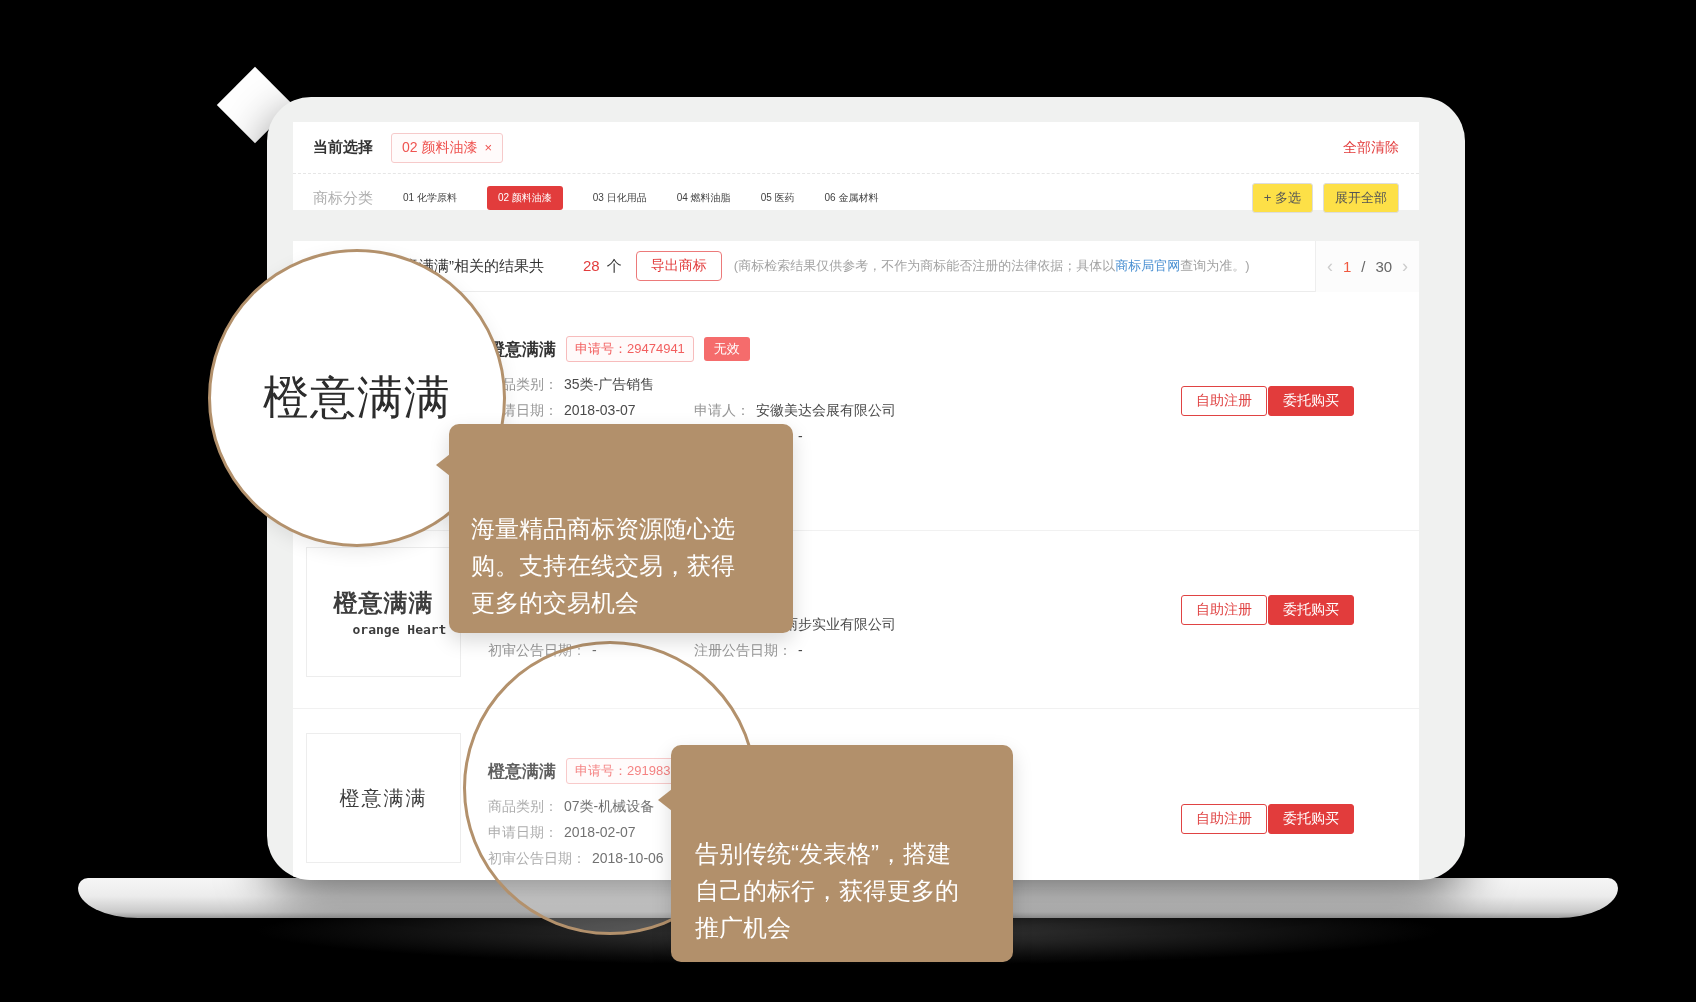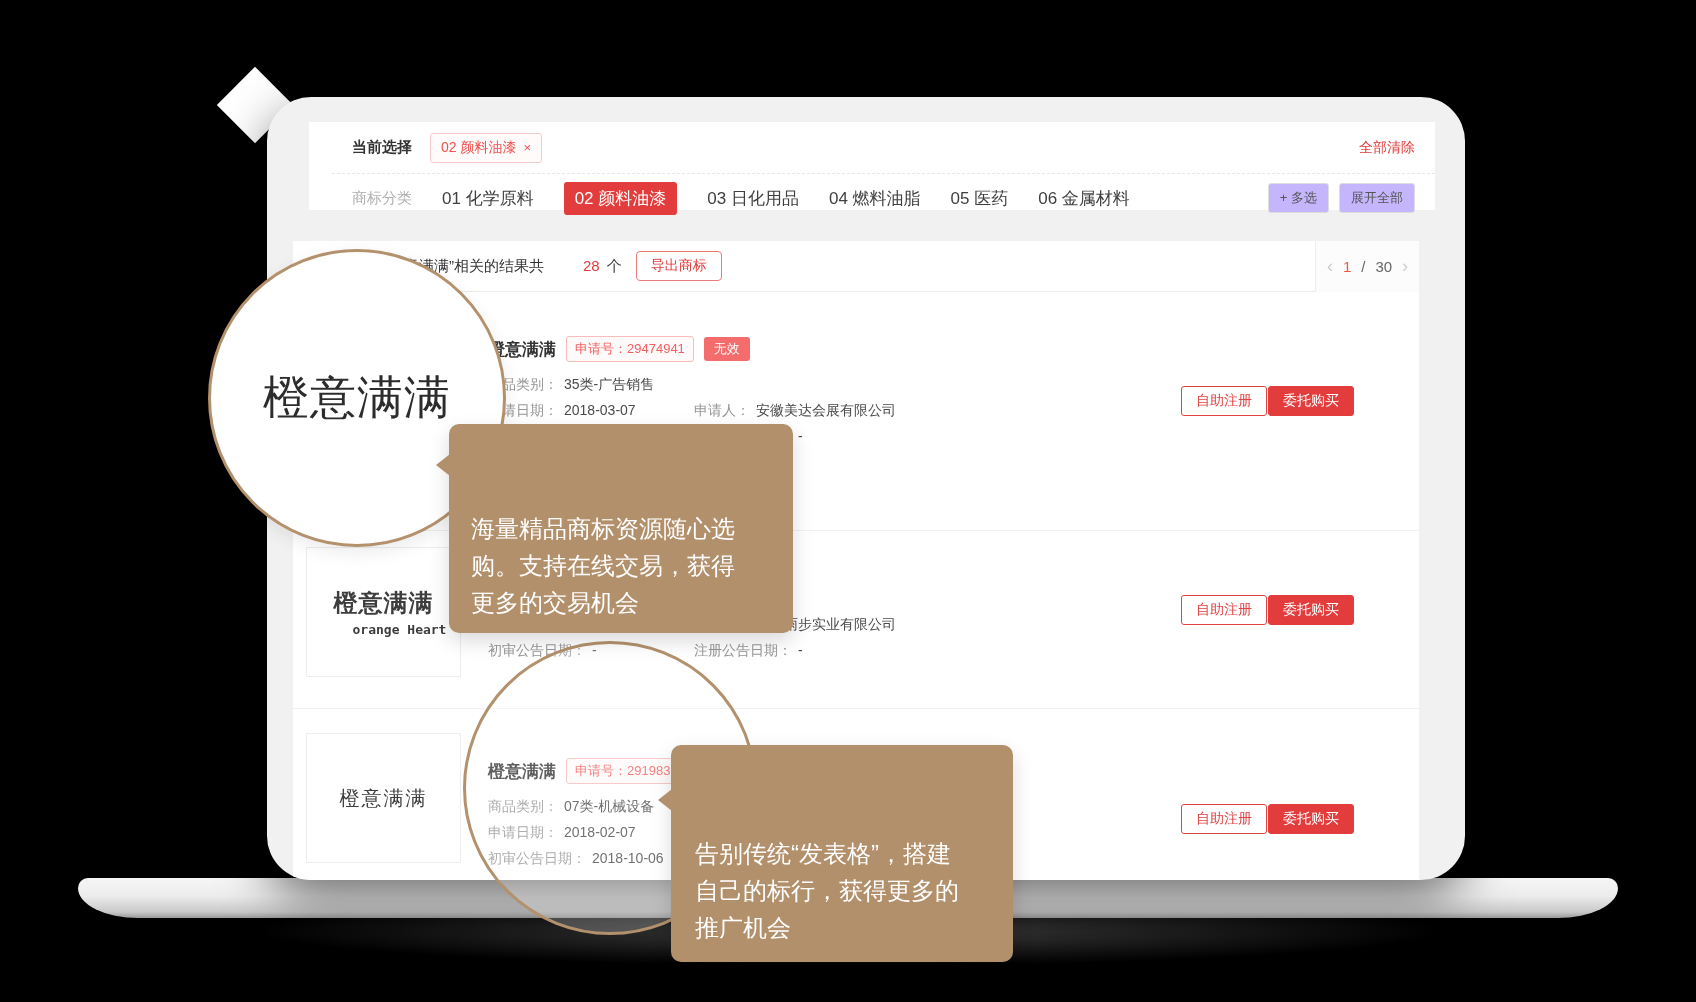--- a/index.html
+++ b/index.html
@@ -14,34 +14,34 @@
   .base-glow { position:absolute; left:240px; top:896px; width:1216px; height:70px; z-index:0;
     background:radial-gradient(ellipse at center, rgba(180,180,180,.35), rgba(0,0,0,0) 70%); }
   .corner-sliver { position:absolute; left:228px; top:78px; width:54px; height:54px; background:#fff;
     transform:rotate(45deg); z-index:2; }
 
   
   .screen-card { position:absolute; left:267px; top:97px; width:1198px; height:783px; z-index:3;
     background:#f0f1f0; border-radius:44px; overflow:hidden; box-shadow:0 18px 50px rgba(0,0,0,.55); }
 
   
-  .filter-panel { position:absolute; left:42px; top:25px; width:1126px; height:88px; background:#fff;padding-left:23px; }
+  .filter-panel { position:absolute; left:26px; top:25px; width:1126px; height:88px; background:#fff; }
   .filter-row-a { height:52px; display:flex; align-items:center; padding:0 20px; gap:18px;
     border-bottom:1px dashed #e6e6e6; }
   .current-label { font-size:15px; font-weight:700; color:#333; }
   .sel-tag { display:inline-flex; align-items:center; gap:7px; padding:5px 10px; font-size:14px;
     color:#ef5350; background:#fffbfb; border:1px solid #f6caca; border-radius:3px; cursor:pointer; }
   .sel-tag .x { font-size:13px; color:#ef5350; }
   .clear-all { margin-left:auto; font-size:14px; color:#e23c3c; cursor:pointer; }
   .filter-row-b { height:48px; display:flex; align-items:center; padding:0 20px; gap:30px; }
   .cat-label { font-size:15px; color:#b0b0b0; }
-  .cat-item { font-size:17px; color:#3f3f3f; cursor:pointer; white-space:nowrap; }
+  .cat-item { font-size:10px; color:#3f3f3f; cursor:pointer; white-space:nowrap; }
   .cat-item.selected { background:#e23c3c; color:#fff; padding:5px 11px; border-radius:3px; }
   .chip-group { margin-left:auto; display:flex; gap:10px; }
-  .chip { font-size:13px; color:#555; background:#c4b5fd; border:1px solid #ddd; border-radius:3px;
+  .chip { font-size:13px; color:#555; background:#fde047; border:1px solid #ddd; border-radius:3px;
     padding:5px 11px; cursor:pointer; white-space:nowrap; }
 
   
   .results-panel { position:absolute; left:26px; top:144px; width:1126px; height:639px; background:#fff; overflow:hidden; }
   .results-header { position:relative; height:51px; display:flex; align-items:center; padding:0 16px;
     border-bottom:1px solid #ececec; }
   .results-text { font-size:15px; color:#333; white-space:nowrap; }
   .results-count { color:#e23c3c; padding:0 3px;margin-left:36px; }
   .export-btn { margin-left:14px; font-size:14px; color:#e23c3c; background:#fff; border:1px solid #ec7a7a;
     border-radius:4px; padding:5px 14px; cursor:pointer; white-space:nowrap; }
@@ -133,20 +133,21 @@
           <span class="chip">+ 多选</span>
           <span class="chip">展开全部</span>
         </span>
       </div>
     </section>
 
     <section class="results-panel">
       <div class="results-header">
         <span class="results-text"><span>为您检索到“橙意满满”相关的结果共</span><span class="results-count">28</span><span> 个</span></span>
         <button class="export-btn">导出商标</button>
+        <span class="disclaimer"><span>(商标检索结果仅供参考，不作为商标能否注册的法律依据；具体以</span><span class="link">商标局官网</span><span>查询为准。)</span></span>
         <span class="pager">
           <span class="pg-arrow">‹</span>
           <span class="pg-cur">1</span>
           <span class="pg-sep">/</span>
           <span class="pg-total">30</span>
           <span class="pg-arrow">›</span>
         </span>
       </div>
 
       <article class="result-row row-1">

